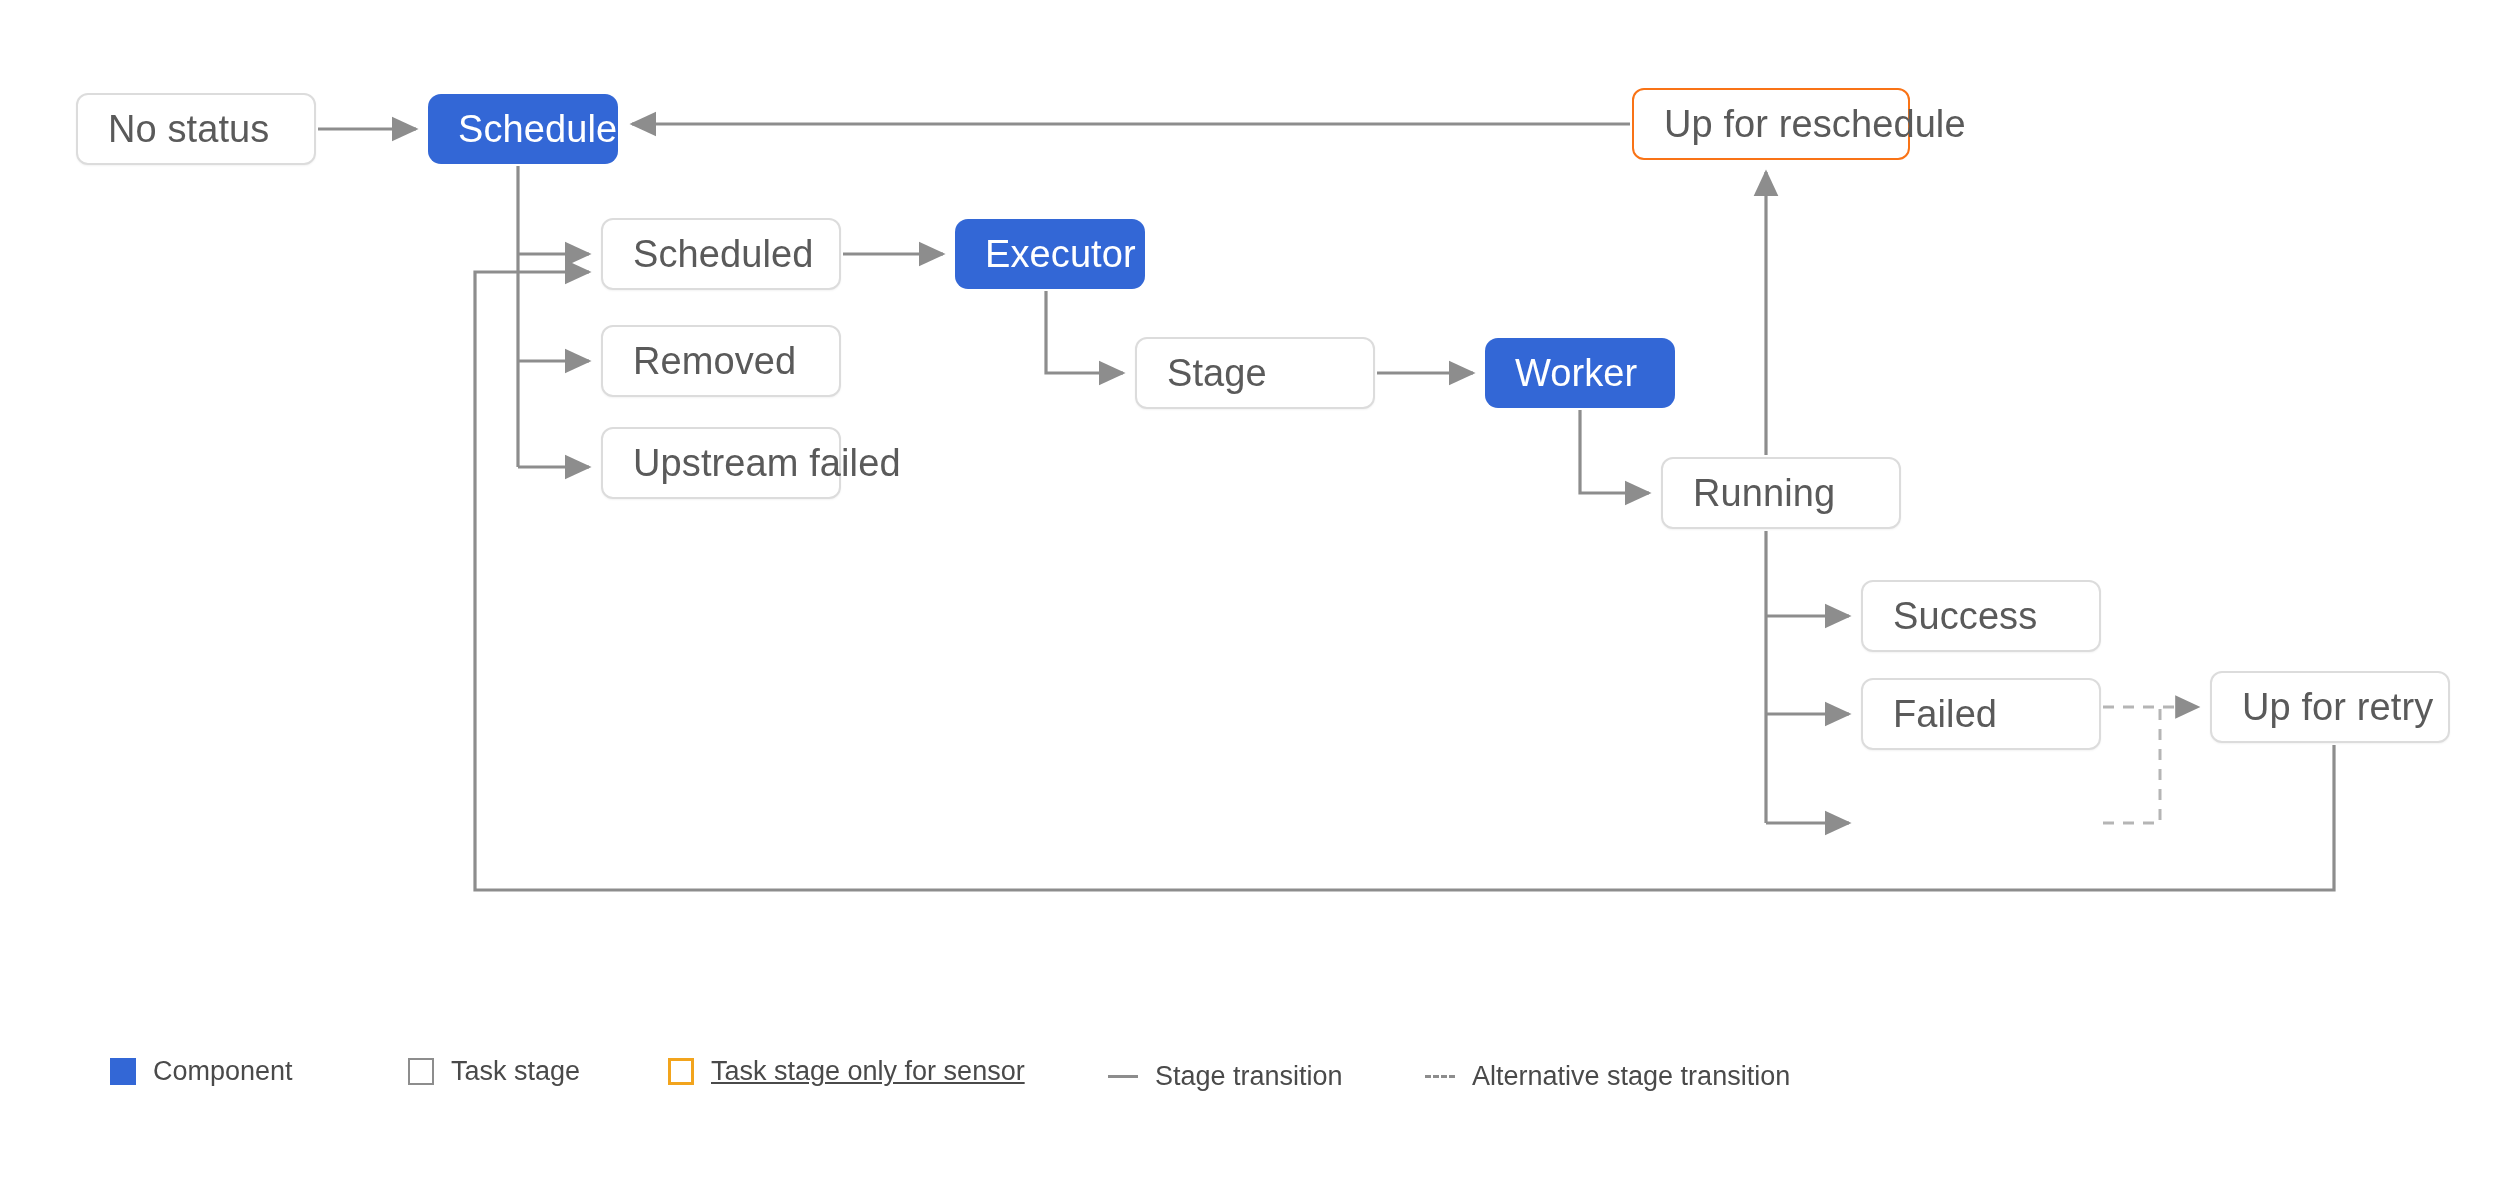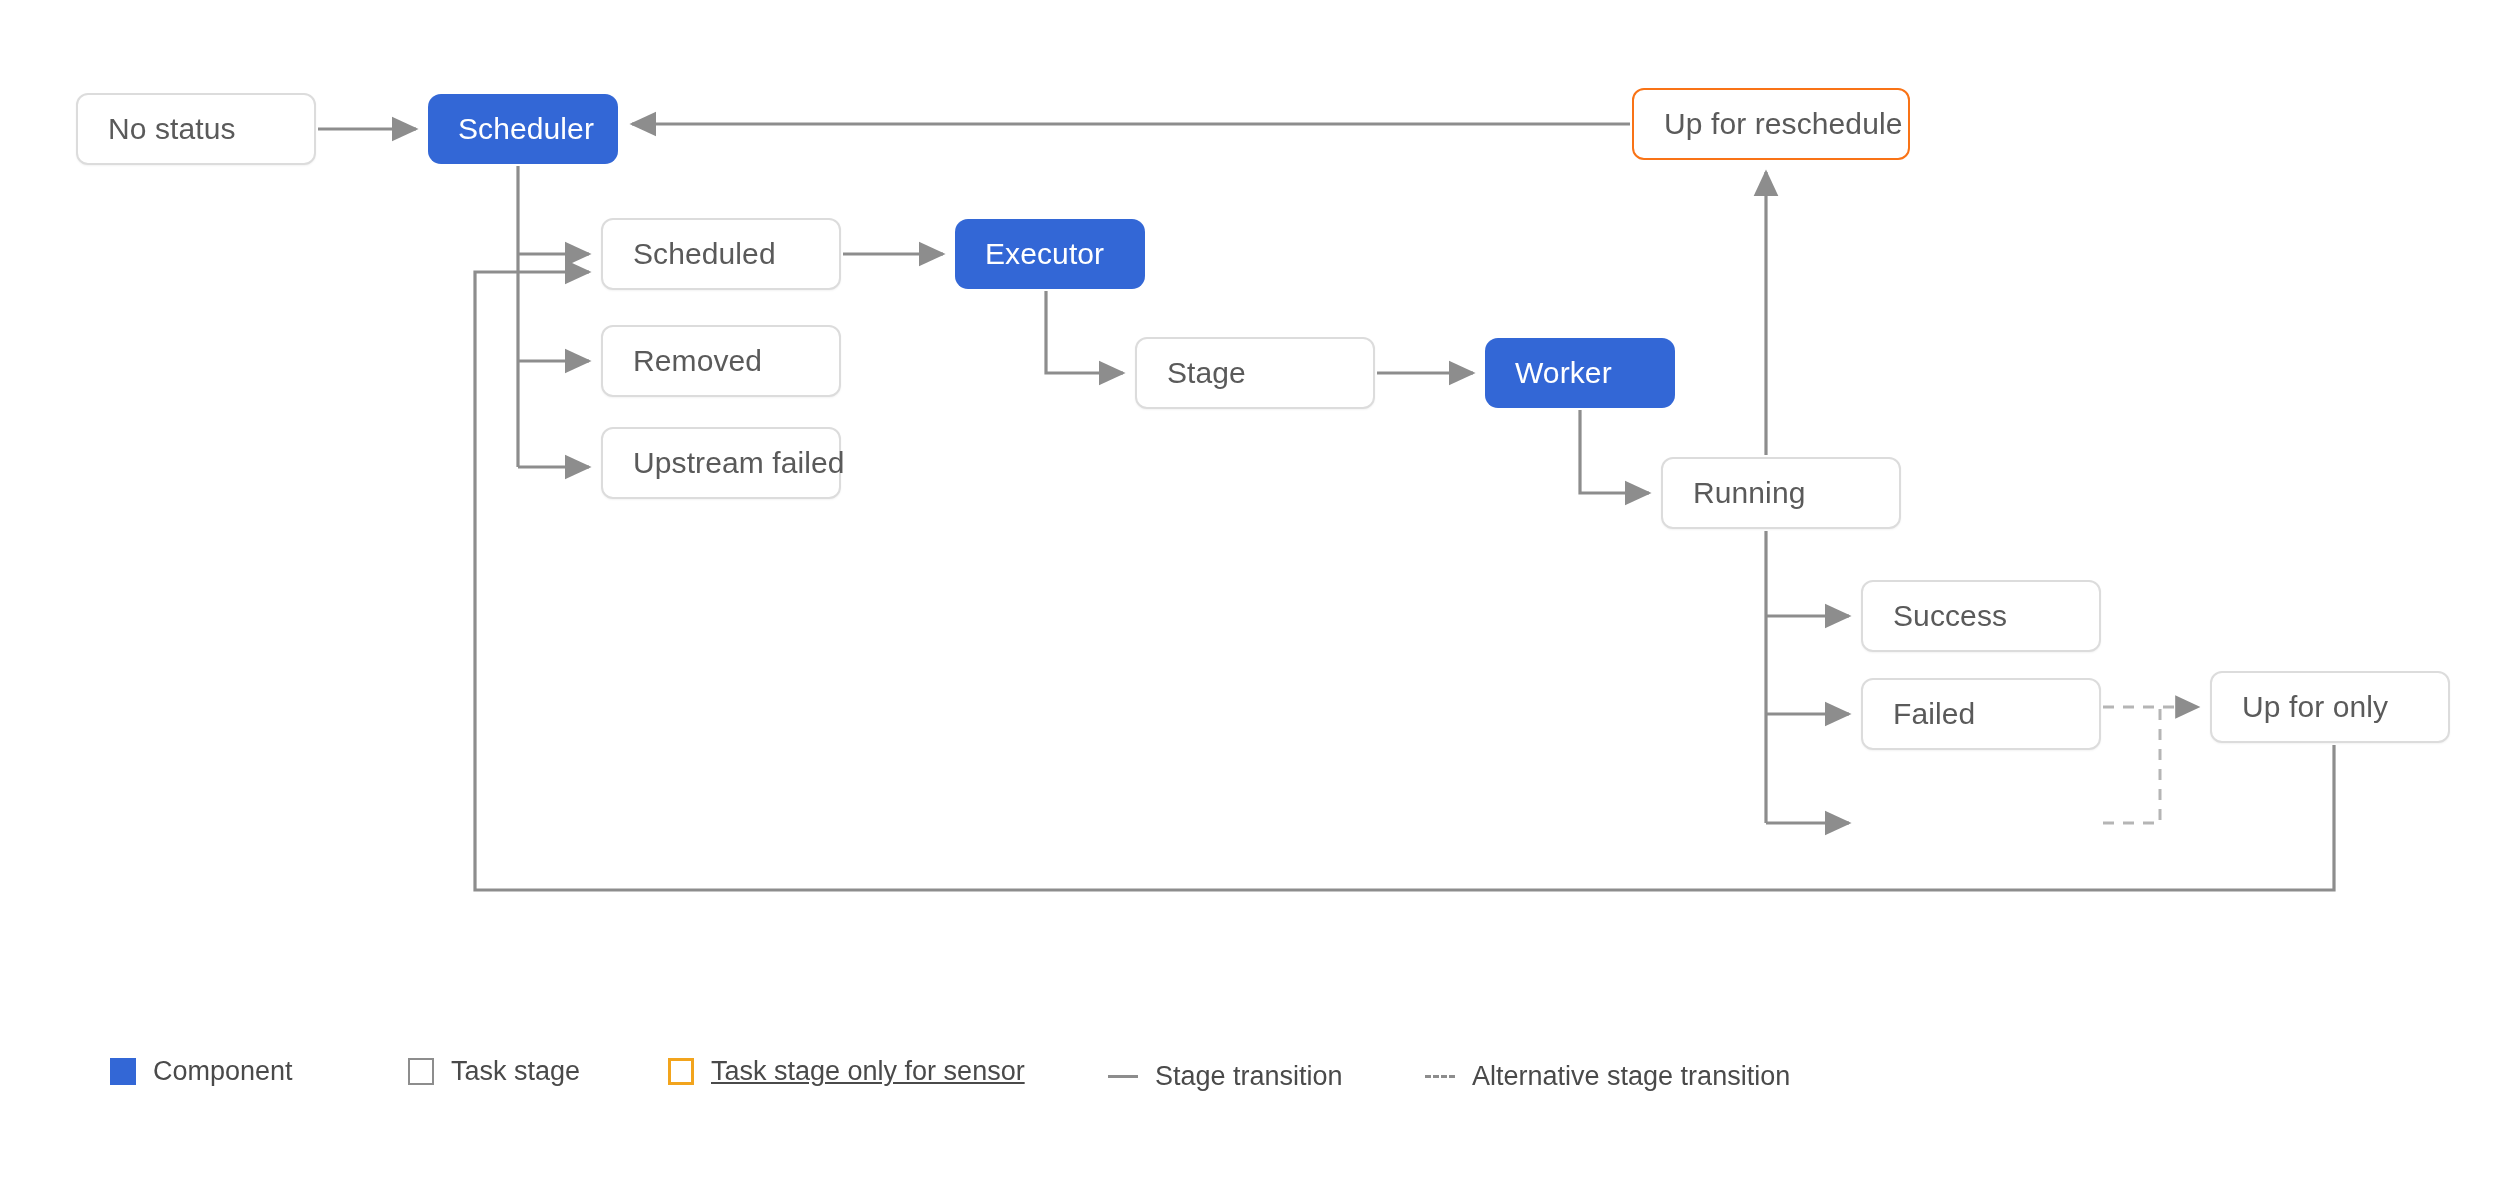--- a/index.html
+++ b/index.html
@@ -30,21 +30,21 @@
     pointer-events: none;
   }
   .node {
     position: absolute;
     box-sizing: border-box;
     display: flex;
     align-items: center;
     border-radius: 12px;
     background: #ffffff;
     padding-left: 30px;
-    font-size: 30px;
+    font-size: 38px;
     line-height: 1;
     letter-spacing: 0.1px;
     white-space: nowrap;
   }
   .node.stage {
     border: 2px solid #dcdcdc;
     color: #5a5a5a;
     box-shadow: 0 1px 2px rgba(0,0,0,0.05);
   }
   .node.sensor {
@@ -200,21 +200,21 @@
 
   <div class="node stage" style="left:1861px; top:580px; width:240px; height:72px;">
     <span>Success</span>
   </div>
 
   <div class="node stage" style="left:1861px; top:678px; width:240px; height:72px;">
     <span>Failed</span>
   </div>
 
   <div class="node stage" style="left:2210px; top:671px; width:240px; height:72px;">
-    <span>Up for only</span>
+    <span>Up for retry</span>
   </div>
 
 
   <div id="legend">
 
     <div class="legend-item" style="left:110px; top:38px;">
       <span class="sw sw-filled"></span>
       <span>Component</span>
     </div>
 

